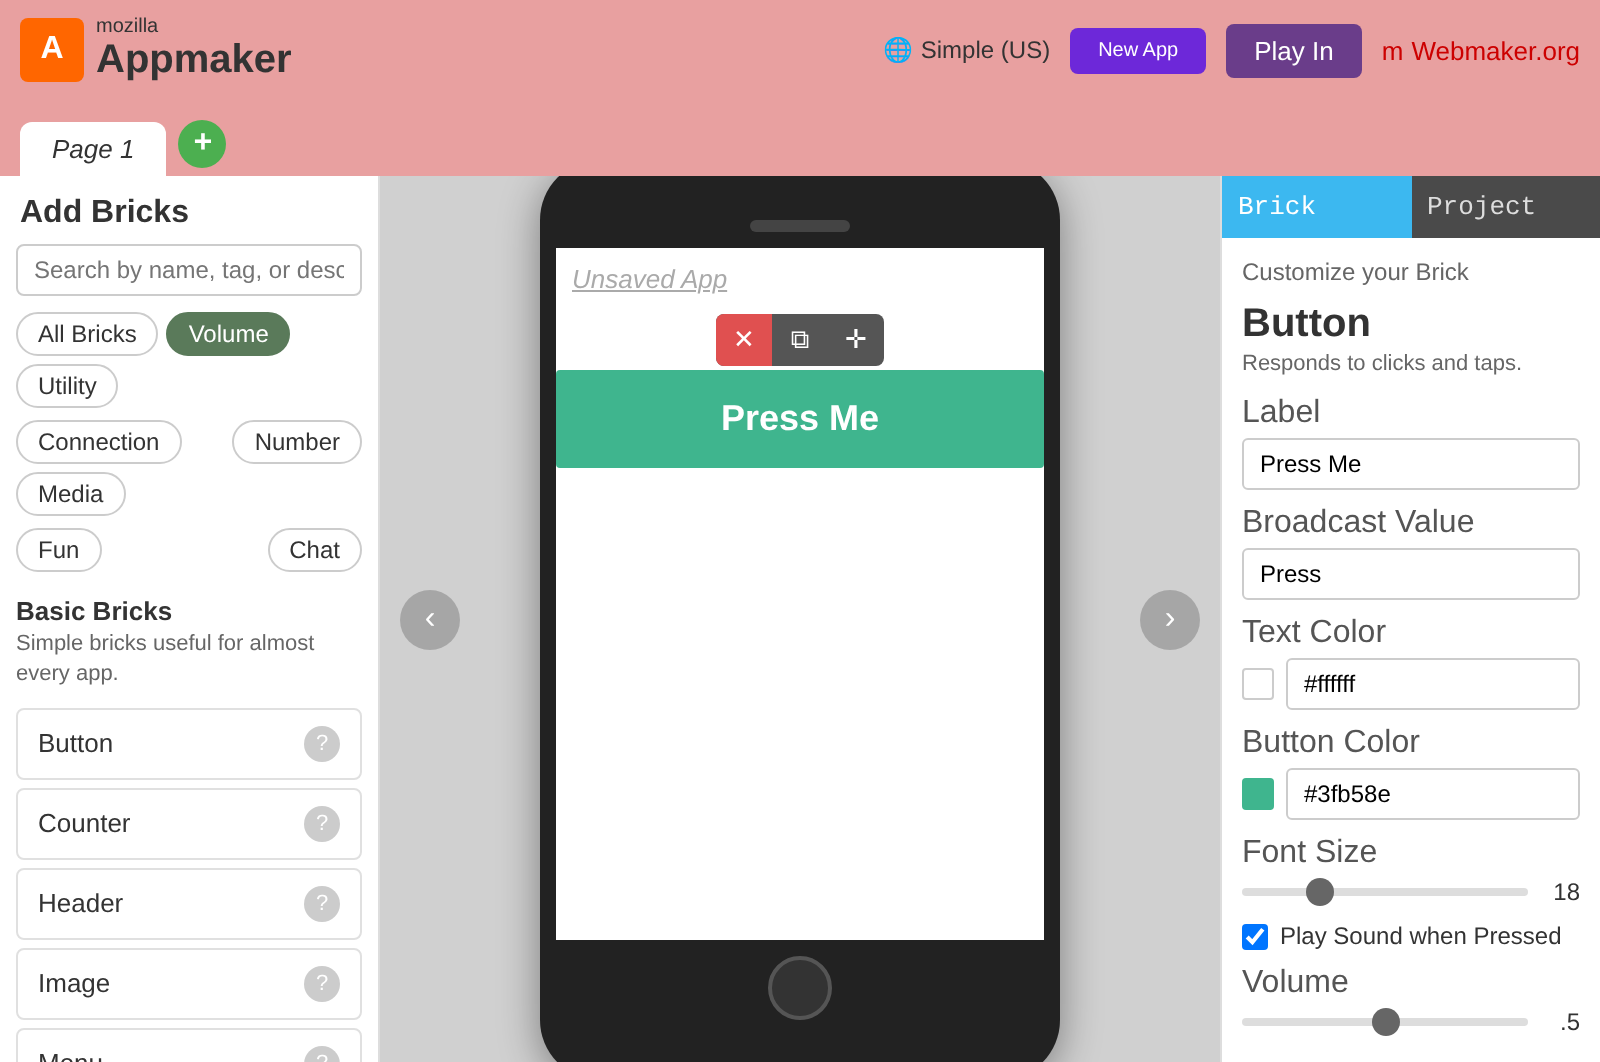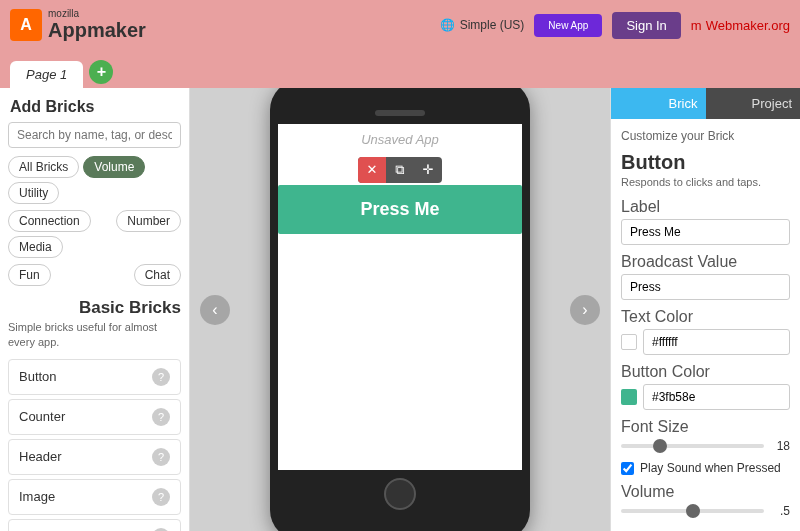--- a/index.html
+++ b/index.html
@@ -27,47 +27,47 @@
     .main { display: flex; flex: 1; overflow: hidden; }
 
     
     .sidebar { width: 190px; background: white; border-right: 1px solid #ddd; display: flex; flex-direction: column; overflow-y: auto; flex-shrink: 0; }
     .sidebar-title { font-size: 16px; font-weight: bold; padding: 10px 10px 6px; color: #333; }
     .search-box { margin: 0 8px 8px; padding: 5px 8px; border: 1px solid #ccc; border-radius: 4px; font-size: 12px; width: calc(100% - 16px); color: #999; }
     .filter-row { display: flex; gap: 4px; padding: 0 8px 6px; flex-wrap: wrap; }
     .filter-btn { padding: 3px 10px; border: 1px solid #ccc; border-radius: 12px; font-size: 12px; cursor: pointer; background: white; color: #333; }
     .filter-btn.active { background: #5a7a5a; color: white; border-color: #5a7a5a; }
     .filter-row2 { display: flex; gap: 4px; padding: 0 8px 6px; flex-wrap: wrap; justify-content: space-between; }
-    .section-title { font-size: 17px; font-weight: bold; padding: 6px 8px 2px; color: #333; text-align: right; }
+    .section-title { font-size: 13px; font-weight: bold; padding: 6px 8px 2px; color: #333; }
     .section-desc { font-size: 11px; color: #666; padding: 0 8px 6px; line-height: 1.4; }
     .brick-item { display: flex; align-items: center; justify-content: space-between; padding: 8px 10px; border: 1px solid #e0e0e0; margin: 2px 8px; border-radius: 4px; cursor: pointer; background: white; }
     .brick-label { font-size: 13px; color: #333; }
     .brick-help { width: 18px; height: 18px; border-radius: 50%; background: #ccc; color: white; display: flex; align-items: center; justify-content: center; font-size: 11px; cursor: pointer; flex-shrink: 0; }
 
     
     .canvas-area { flex: 1; display: flex; align-items: center; justify-content: center; background: #d0d0d0; position: relative; }
     .nav-arrow { background: rgba(0,0,0,0.2); border: none; border-radius: 50%; width: 30px; height: 30px; display: flex; align-items: center; justify-content: center; cursor: pointer; color: white; font-size: 16px; position: absolute; z-index: 10; }
     .nav-arrow.left { left: 10px; }
     .nav-arrow.right { right: 10px; }
 
     
     .phone { width: 260px; height: 460px; background: #222; border-radius: 30px; display: flex; flex-direction: column; align-items: center; padding: 30px 8px 30px; position: relative; box-shadow: 0 4px 20px rgba(0,0,0,0.4); }
     .phone-screen { width: 100%; flex: 1; background: white; display: flex; flex-direction: column; overflow: hidden; position: relative; }
-    .phone-app-title { text-align: center; color: #aaa; font-style: italic; padding: 8px; font-size: 13px; }
+    .phone-app-title { color: #aaa; font-style: italic; padding: 8px; font-size: 13px; text-decoration: underline; }
     .phone-home-btn { width: 32px; height: 32px; border-radius: 50%; border: 2px solid #555; background: #333; margin-top: 8px; }
     .phone-speaker { width: 50px; height: 6px; background: #444; border-radius: 3px; margin-bottom: 8px; }
     .brick-toolbar { position: absolute; top: -28px; left: 50%; transform: translateX(-50%); display: flex; gap: 0; background: #555; border-radius: 4px; z-index: 5; }
     .brick-toolbar-btn { background: transparent; border: none; color: white; width: 28px; height: 26px; display: flex; align-items: center; justify-content: center; cursor: pointer; font-size: 13px; }
     .brick-toolbar-btn.close-btn { background: #e05050; border-radius: 4px 0 0 4px; }
     .press-btn { background: #3fb58e; color: white; border: none; padding: 14px; width: 100%; font-size: 18px; font-weight: bold; cursor: pointer; border-radius: 2px; }
 
     
     .right-panel { width: 190px; background: white; border-left: 1px solid #ddd; display: flex; flex-direction: column; flex-shrink: 0; }
     .panel-tabs { display: flex; background: #4a4a4a; }
-    .panel-tab { flex: 1; text-align: right; padding: 8px; font-size: 13px; cursor: pointer; color: #ddd; }
+    .panel-tab { flex: 1; text-align: left; padding: 8px; font-size: 13px; cursor: pointer; color: #ddd; font-family: Liberation Mono, monospace; }
     .panel-tab.active { background: #3cb8f0; color: white; }
     .panel-body { padding: 10px; overflow-y: auto; flex: 1; }
     .panel-subtitle { font-size: 12px; color: #666; margin-bottom: 8px; }
     .panel-brick-title { font-size: 20px; font-weight: bold; color: #333; margin-bottom: 2px; }
     .panel-brick-desc { font-size: 11px; color: #666; margin-bottom: 10px; }
     .field-label { font-size: 16px; color: #555; margin-bottom: 3px; margin-top: 8px; }
     .field-input { width: 100%; padding: 5px 8px; border: 1px solid #ccc; border-radius: 3px; font-size: 12px; }
     .color-field { display: flex; align-items: center; gap: 6px; }
     .color-swatch { width: 16px; height: 16px; border-radius: 2px; flex-shrink: 0; }
     .slider-row { display: flex; align-items: center; gap: 6px; }
@@ -88,21 +88,21 @@
       <span class="mozilla">mozilla</span>
       <span class="appmaker">Appmaker</span>
     </div>
   </div>
   <div class="header-right">
     <div class="lang-select">
       <span>🌐</span>
       <span>Simple (US)</span>
     </div>
     <button class="btn-new-app">New App</button>
-    <button class="btn-sign-in">Sign In</button>
+    <button class="btn-sign-in">Play In</button>
     <a class="webmaker-link">
       <span style="color:#cc0000;">m</span>
       <span>Webmaker.org</span>
     </a>
   </div>
 </div>
 
 <div class="tab-bar">
   <div class="page-tab">
     <span>Page 1</span>

